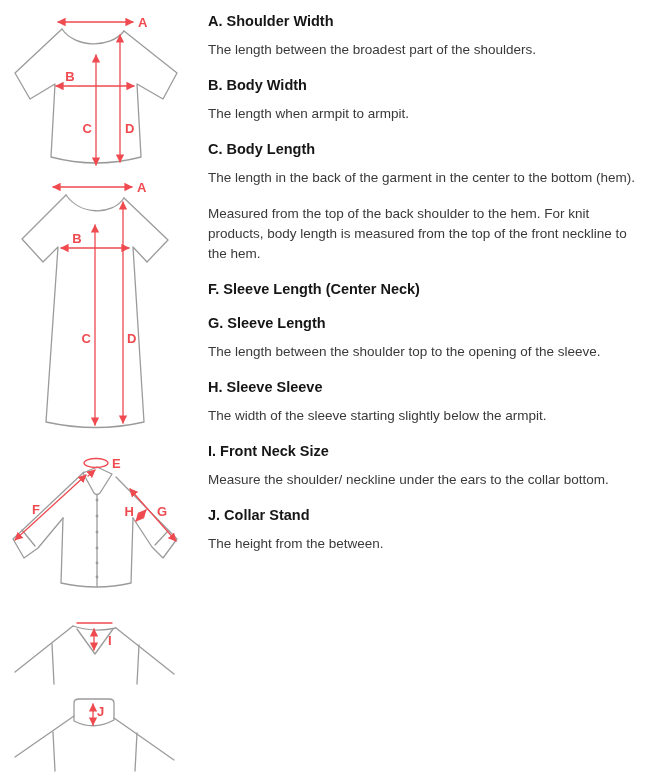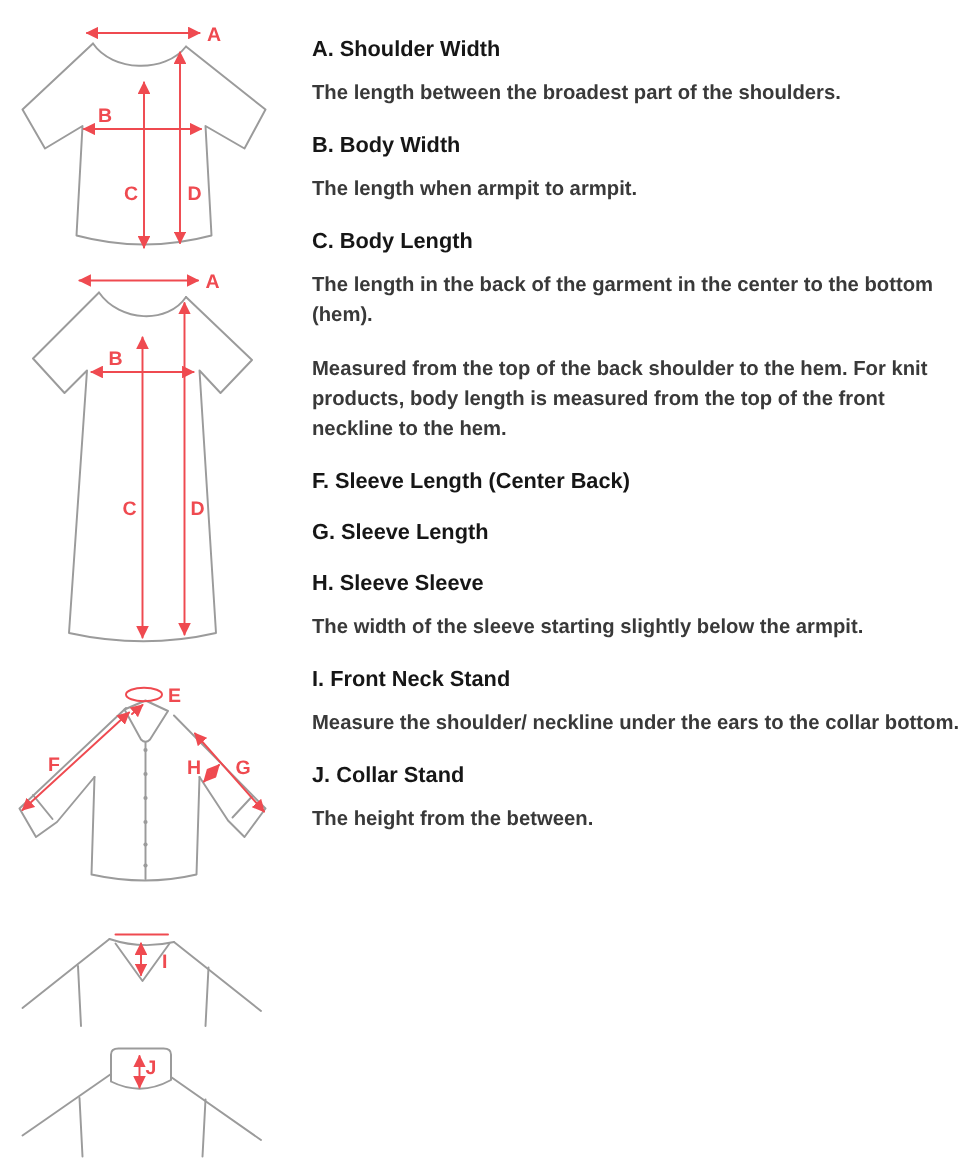--- a/index.html
+++ b/index.html
@@ -1,22 +1,22 @@
 <!DOCTYPE html>
 <html><head>
 <meta charset="utf-8">
 <style>
   html,body{margin:0;padding:0;background:#fff;}
   #page{position:relative;width:652px;height:783px;background:#fff;overflow:hidden;
         font-family:"Liberation Sans","DejaVu Sans",sans-serif;}
   #diagram-col{position:absolute;left:0;top:0;width:205px;height:783px;}
-  #text-col{position:absolute;left:208px;top:0;width:438px;padding-top:24px;}
+  #text-col{position:absolute;left:208px;top:0;width:438px;padding-top:12px;}
   .def-section{margin:0 0 16px 0;}
   .def-title{margin:0 0 10px 0;font-size:14.5px;line-height:18px;font-weight:bold;color:#161616;}
-  .def-desc{margin:0;font-size:13.5px;line-height:20px;color:#393939;font-weight:bold;}
+  .def-desc{margin:0;font-size:13.5px;line-height:20px;color:#393939;}
   svg text{font-family:"Liberation Sans","DejaVu Sans",sans-serif;}
   .g-outline{fill:none;stroke:#9b9b9b;stroke-width:1.3;stroke-linejoin:round;stroke-linecap:round;}
   .g-fill{fill:#9b9b9b;stroke:none;}
   .r-line{fill:none;stroke:#ef4a50;stroke-width:1.3;stroke-linecap:round;}
   .r-label{fill:#ef4a50;font-size:13px;font-weight:600;}
 </style>
 </head>
 <body>
 
 <div id="page">
@@ -116,31 +116,32 @@
       <p class="def-desc">The length when armpit to armpit.</p>
     </section>
     <section class="def-section">
       <h3 class="def-title">C. Body Length</h3>
       <p class="def-desc">The length in the back of the garment in the center to the bottom (hem).</p>
     </section>
     <section class="def-section">
       <p class="def-desc">Measured from the top of the back shoulder to the hem. For knit products, body length is measured from the top of the front neckline to the hem.</p>
     </section>
     <section class="def-section">
-      <h3 class="def-title">F. Sleeve Length (Center Back)</h3>
+      <h3 class="def-title">F. Sleeve Length (Center Neck)</h3>
     </section>
     <section class="def-section">
       <h3 class="def-title">G. Sleeve Length</h3>
+      <p class="def-desc">The length between the shoulder top to the opening of the sleeve.</p>
     </section>
     <section class="def-section">
       <h3 class="def-title">H. Sleeve Sleeve</h3>
       <p class="def-desc">The width of the sleeve starting slightly below the armpit.</p>
     </section>
     <section class="def-section">
-      <h3 class="def-title">I. Front Neck Stand</h3>
+      <h3 class="def-title">I. Front Neck Size</h3>
       <p class="def-desc">Measure the shoulder/ neckline under the ears to the collar bottom.</p>
     </section>
     <section class="def-section">
       <h3 class="def-title">J. Collar Stand</h3>
       <p class="def-desc">The height from the between.</p>
     </section>
   </div>
 
 </div>
 

